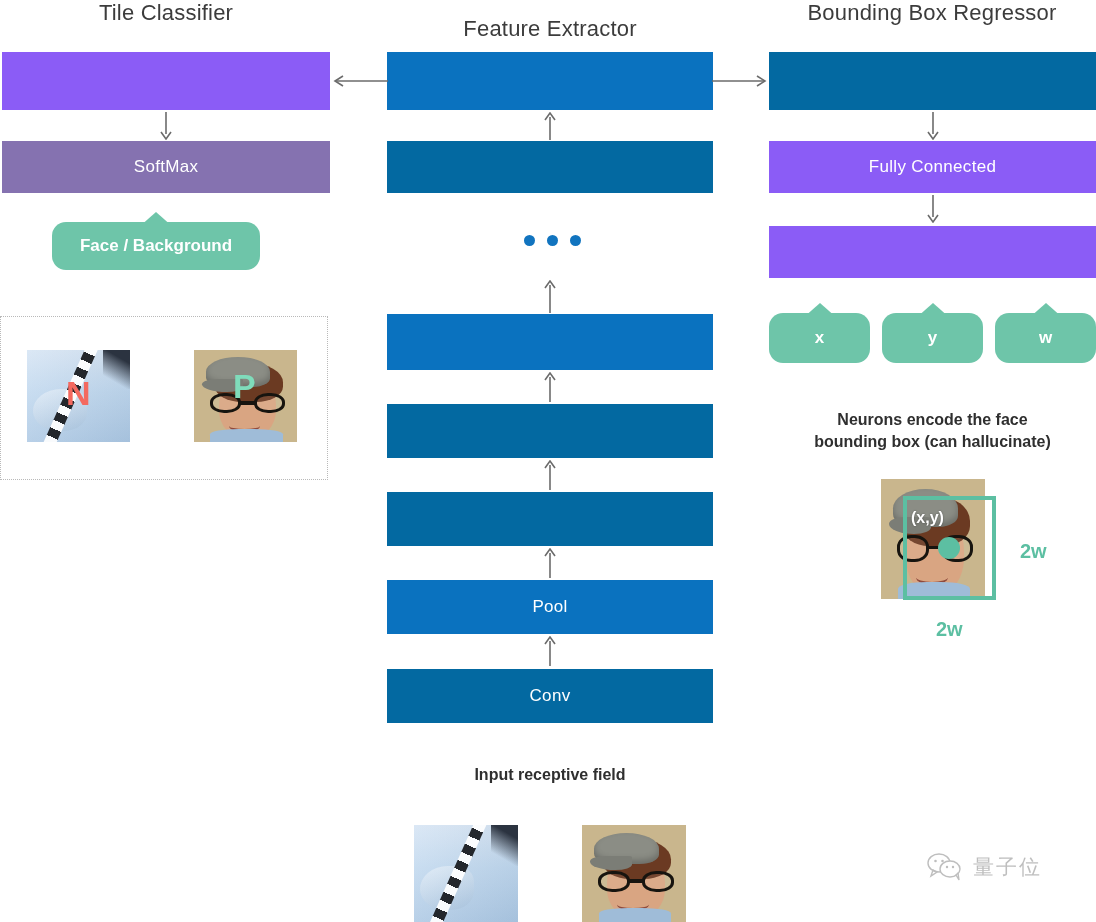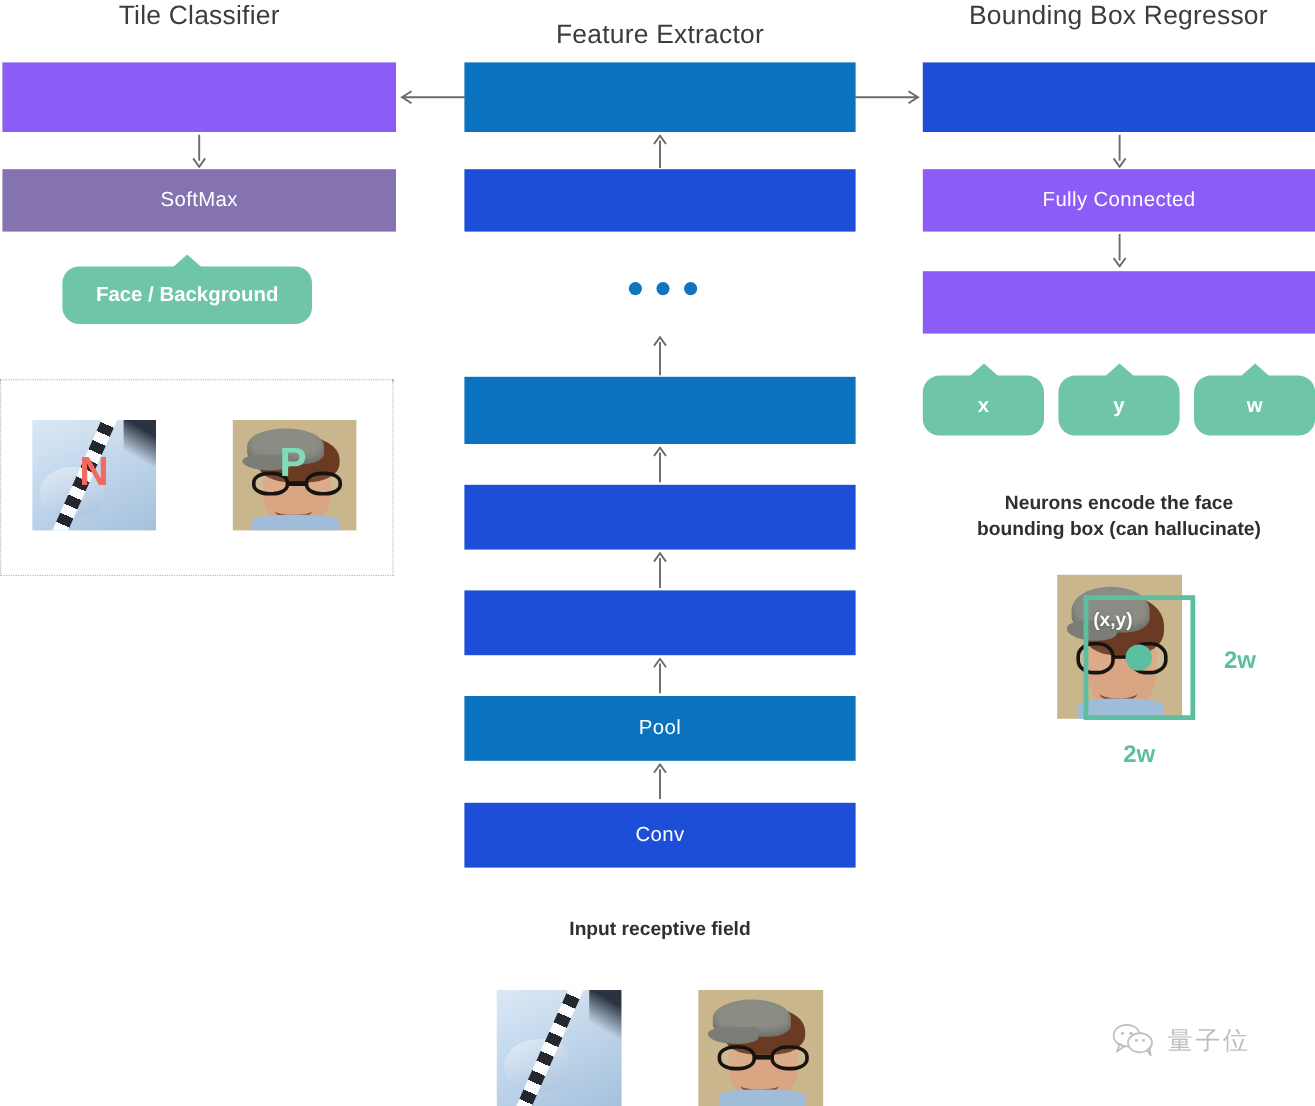--- a/index.html
+++ b/index.html
@@ -36,21 +36,21 @@
     color: #ffffff;
     font-size: 17px;
     font-weight: normal;
     display: flex;
     align-items: center;
     justify-content: center;
     letter-spacing: 0.3px;
     text-align: right;
   }
   .bar.dark  { background: #0a72bf; }
-  .bar.light { background: #1d4ed8; }
+  .bar.light { background: #0369a1; }
   .bar.orange{ background: #8b5cf6; }
   .bar.purple{ background: #8572b0; }
 
   
   .arrow-v {
     position: absolute;
     width: 14px;
   }
   .arrow-h {
     position: absolute;

